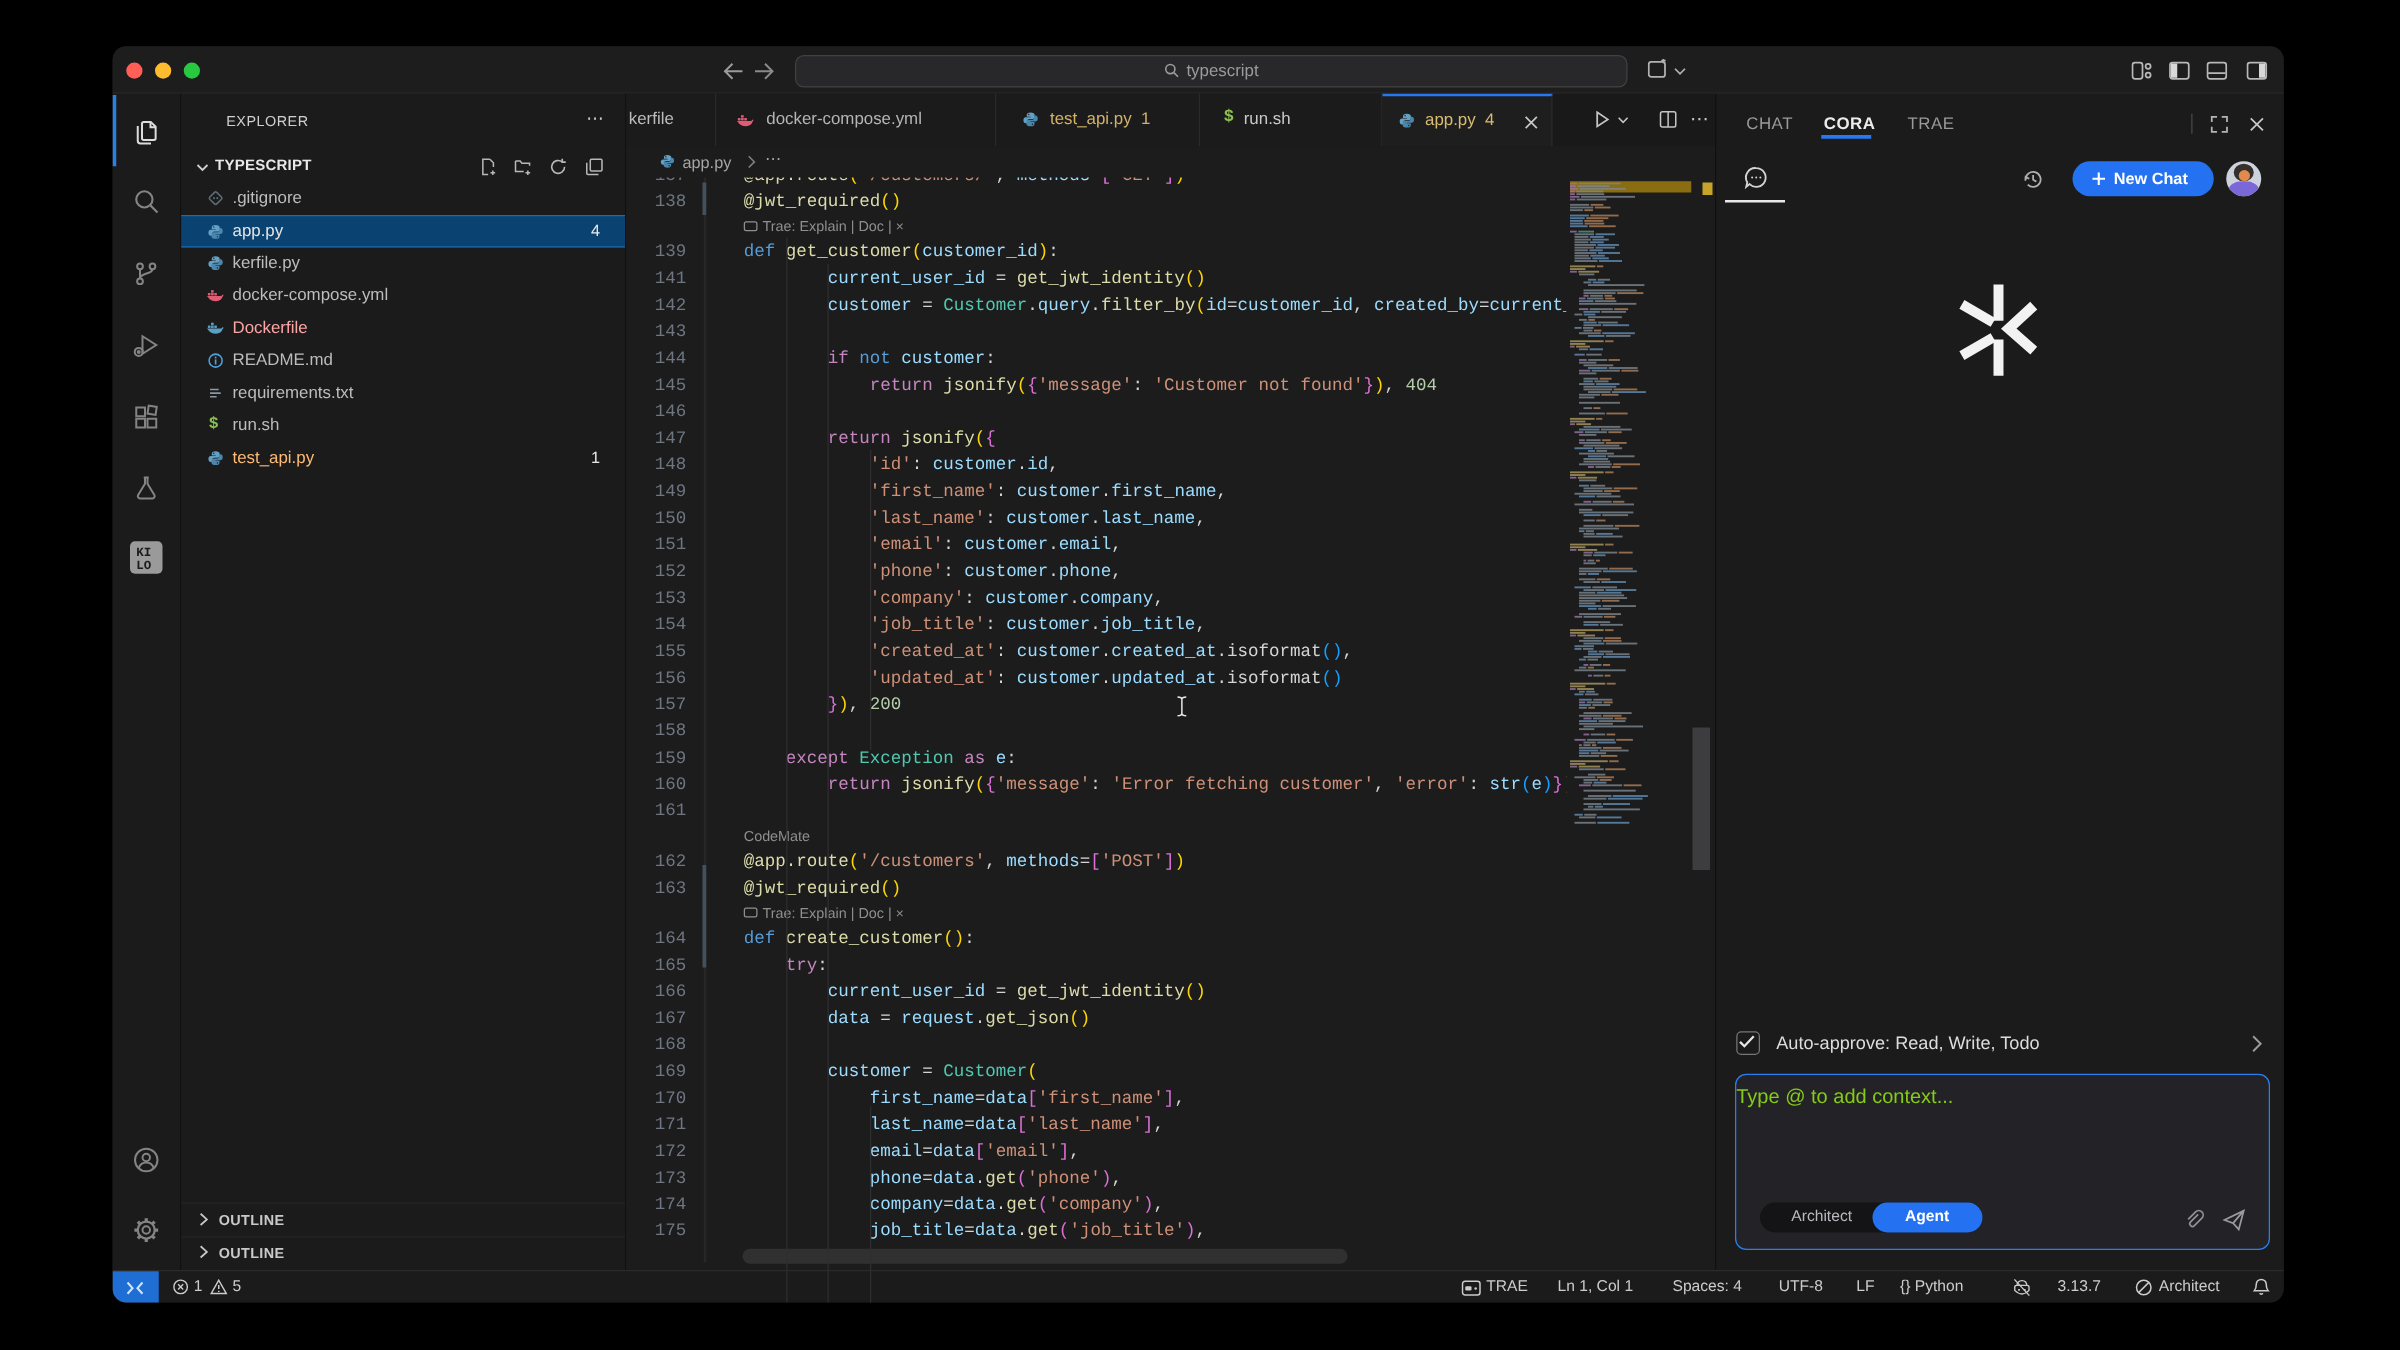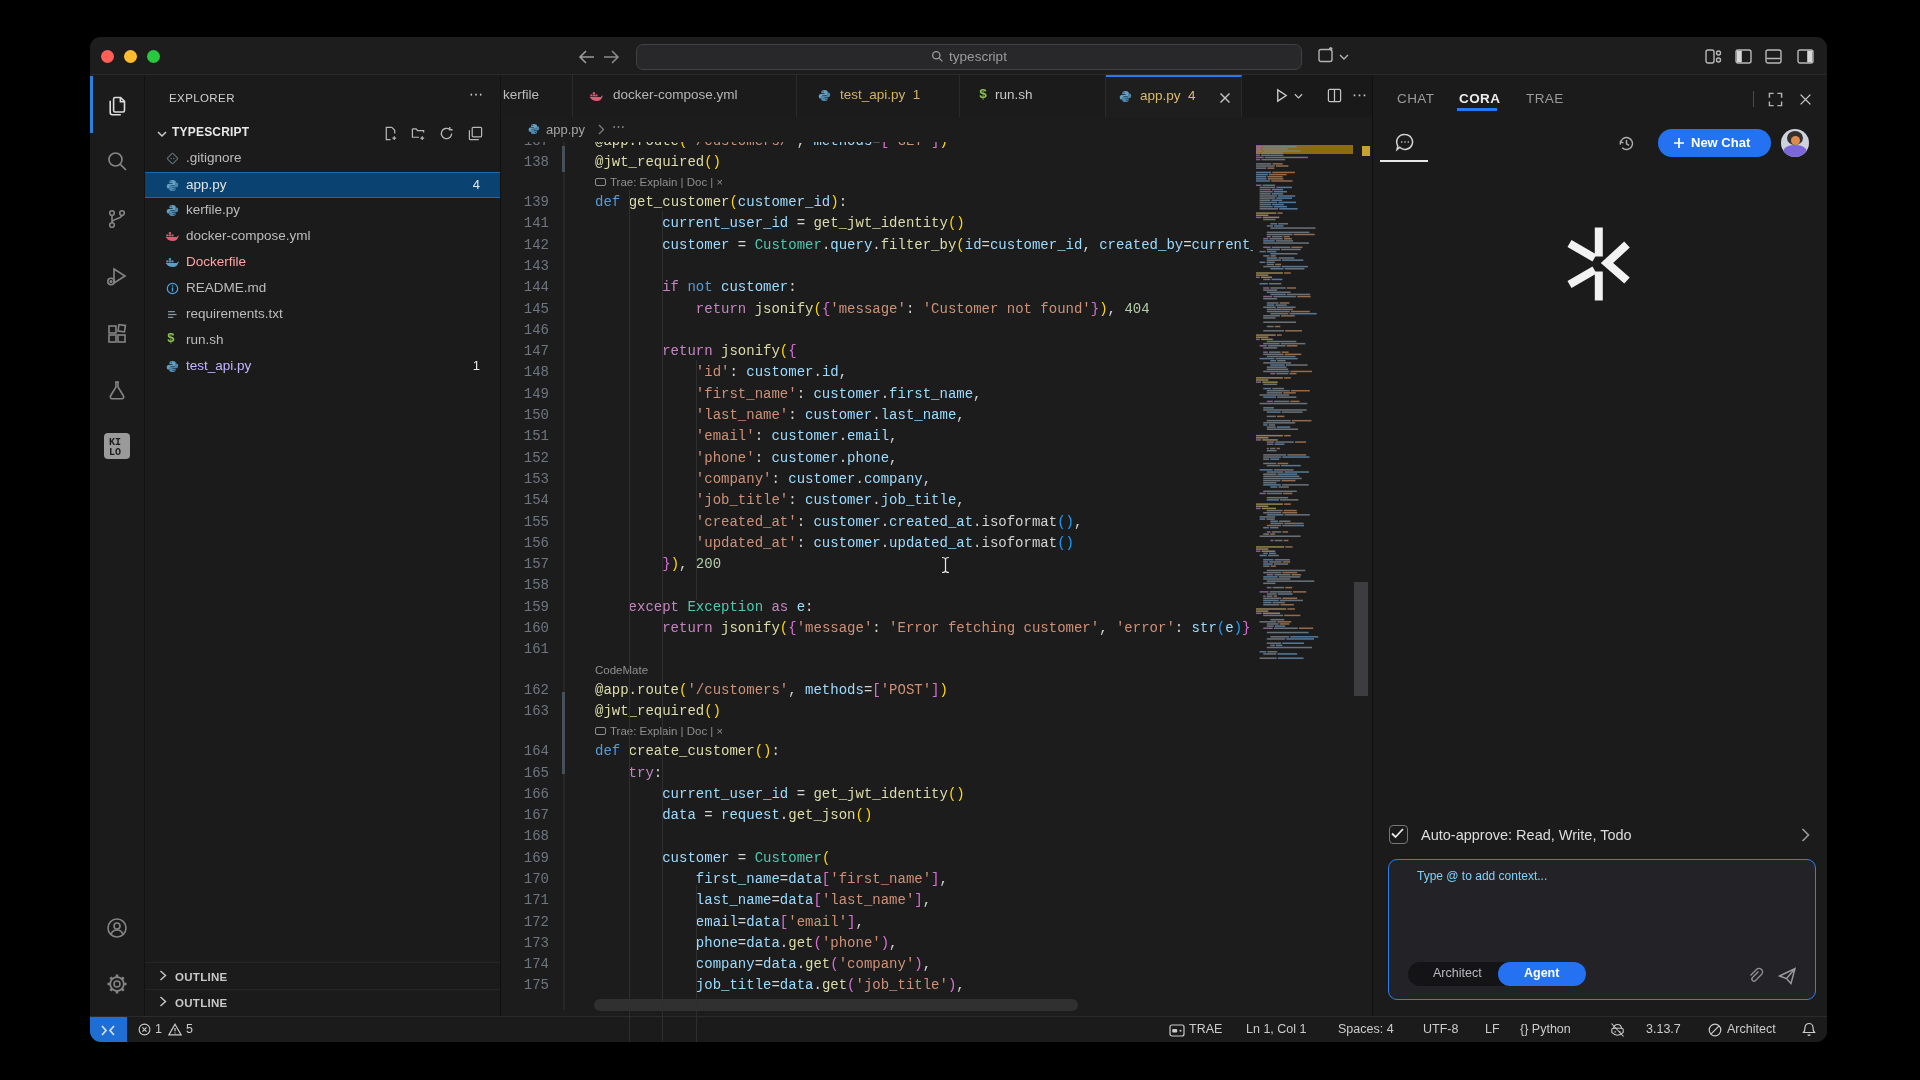--- a/index.html
+++ b/index.html
@@ -139,21 +139,21 @@
     <svg width="24" height="24" viewBox="0 0 24 24" style="top:897px" fill="none" stroke="#848484">
         <circle cx="12" cy="12" r="3" stroke-width="1.6"></circle>
         <circle cx="12" cy="12" r="6.8" stroke-width="1.8"></circle>
         <g stroke-width="2.6">
           <path d="M12 2.5v3M12 18.5v3M2.5 12h3M18.5 12h3M5.3 5.3l2.2 2.2M16.5 16.5l2.2 2.2M18.7 5.3l-2.2 2.2M7.5 16.5l-2.2 2.2"></path>
         </g>
       </svg>
   </div>
 
   <div id="side">
-    <div style="position:absolute;left:24px;top:17px;font-size:11.5px;color:#cfcfcf;letter-spacing:.4px">EXPLORER</div>
+    <div style="position:absolute;left:36px;top:17px;font-size:11.5px;color:#cfcfcf;letter-spacing:.4px">EXPLORER</div>
     <div style="position:absolute;left:324px;top:11px;color:#cfcfcf;font-size:14px;letter-spacing:1px">⋯</div>
     <svg width="10" height="7" viewBox="0 0 10 7" style="position:absolute;left:12px;top:56px">
         <path d="M1 1l4 4 4-4" stroke="#cccccc" stroke-width="1.5" fill="none"></path>
       </svg>
     <div style="position:absolute;left:27px;top:50px;font-size:12px;font-weight:bold;color:#e8e8e8;letter-spacing:.2px">TYPESCRIPT</div>
     <g>
     <svg width="15" height="15" viewBox="0 0 16 16" style="position:absolute;left:238px;top:51px" fill="none" stroke="#b8b8b8" stroke-width="1.3">
           <path d="M9.5 1.5h-6v13h4.5"></path>
           <path d="M9.5 1.5l3 3v3.5"></path>
           <path d="M12 11v4M10 13h4"></path>
@@ -234,21 +234,21 @@
             <line x1="2.5" y1="8" x2="13" y2="8"></line>
             <line x1="2.5" y1="11.5" x2="9" y2="11.5"></line>
           </g>
         </svg>
       </div>
 <div class="frow" style="top:253px">
         <span class="fname" style="color:#bcbcbc">run.sh</span>
         <div style="position:absolute;left:22px;top:3px;color:#8cc152;font:bold 13px 'Liberation Mono',monospace">$</div>
       </div>
 <div class="frow" style="top:279px">
-        <span class="fname" style="color:#c4b5fd">test_api.py</span>
+        <span class="fname" style="color:#fdba74">test_api.py</span>
         <svg width="13" height="13" viewBox="0 0 16 16" style="position:absolute;left:21px;top:6px">
           <path fill="#62a0c4" d="M7.9 1.2c-2.7 0-3.7 1.1-3.7 2.3v1.8h3.9v.7H3.1c-1.3 0-2.2 1.1-2.2 2.9 0 1.9.9 2.9 2.2 2.9h1.3V9.9c0-1.3 1.1-2.3 2.4-2.3h3.2c1.1 0 2-.9 2-2V3.5c0-1.2-1.4-2.3-4.1-2.3zM6.2 2.5a.7.7 0 1 1 0 1.4.7.7 0 0 1 0-1.4z"></path>
           <path fill="#4d86ab" d="M8.1 14.8c2.7 0 3.7-1.1 3.7-2.3v-1.8H7.9V10h4.9c1.3 0 2.2-1.1 2.2-2.9 0-1.9-.9-2.9-2.2-2.9h-1.3v1.9c0 1.3-1.1 2.3-2.4 2.3H5.9c-1.1 0-2 .9-2 2v2.1c0 1.2 1.4 2.3 4.2 2.3zm1.7-1.3a.7.7 0 1 1 0-1.4.7.7 0 0 1 0 1.4z"></path>
         </svg>
         <span class="badge">1</span>
       </div>
     <div class="secline" style="bottom:53px"></div>
     <svg width="8" height="11" viewBox="0 0 8 11" style="position:absolute;left:14px;bottom:35px">
         <path d="M1.5 1l5 4.5-5 4.5" stroke="#c9c9c9" stroke-width="1.4" fill="none"></path>
       </svg>
@@ -800,21 +800,21 @@
       <svg width="13" height="11" viewBox="0 0 13 11" style="position:absolute;left:1px;top:2px">
           <path d="M1 5.5l3.5 3.5L12 1" stroke="#e8e8e8" stroke-width="1.8" fill="none"></path>
         </svg>
     </div>
     <div style="position:absolute;left:48px;top:752px;font-size:14.5px;color:#dddddd">Auto-approve: Read, Write, Todo</div>
     <svg width="9" height="14" viewBox="0 0 9 14" style="position:absolute;left:428px;top:753px">
         <path d="M1.5 1l6 6-6 6" stroke="#9a9a9a" stroke-width="1.6" fill="none"></path>
       </svg>
 
     <div style="position:absolute;left:15px;top:784px;width:428px;height:141px;background:#232327;border:1.5px solid #2b7ef2;border-radius:9px">
-      <div style="position:absolute;left:28px;top:9px;font-size:12px;color:#7dd3fc">Type @ to add context...</div>
+      <div style="position:absolute;left:0;top:9px;font-size:16px;color:#84cc16">Type @ to add context...</div>
       <div style="position:absolute;left:19px;bottom:13px;width:178px;height:24px;background:#141416;border-radius:12px">
         <span style="position:absolute;left:25px;top:4px;font-size:12.5px;color:#b9b9bf">Architect</span>
         <div style="position:absolute;right:0;top:0;width:88px;height:24px;background:#2472f2;border-radius:12px">
           <span style="position:absolute;left:26px;top:4px;font-size:12.5px;color:#fff;font-weight:bold">Agent</span>
         </div>
       </div>
       <svg width="17" height="18" viewBox="0 0 17 18" style="position:absolute;right:51px;bottom:14px" fill="none" stroke="#8f8f94" stroke-width="1.4">
           <path d="M11.5 4.5l-6 6a2.1 2.1 0 0 0 3 3l6-6a3.5 3.5 0 0 0-5-5l-6 6"></path>
         </svg>
       <svg width="19" height="18" viewBox="0 0 19 18" style="position:absolute;right:18px;bottom:14px" fill="none" stroke="#9a9a9f" stroke-width="1.4">

